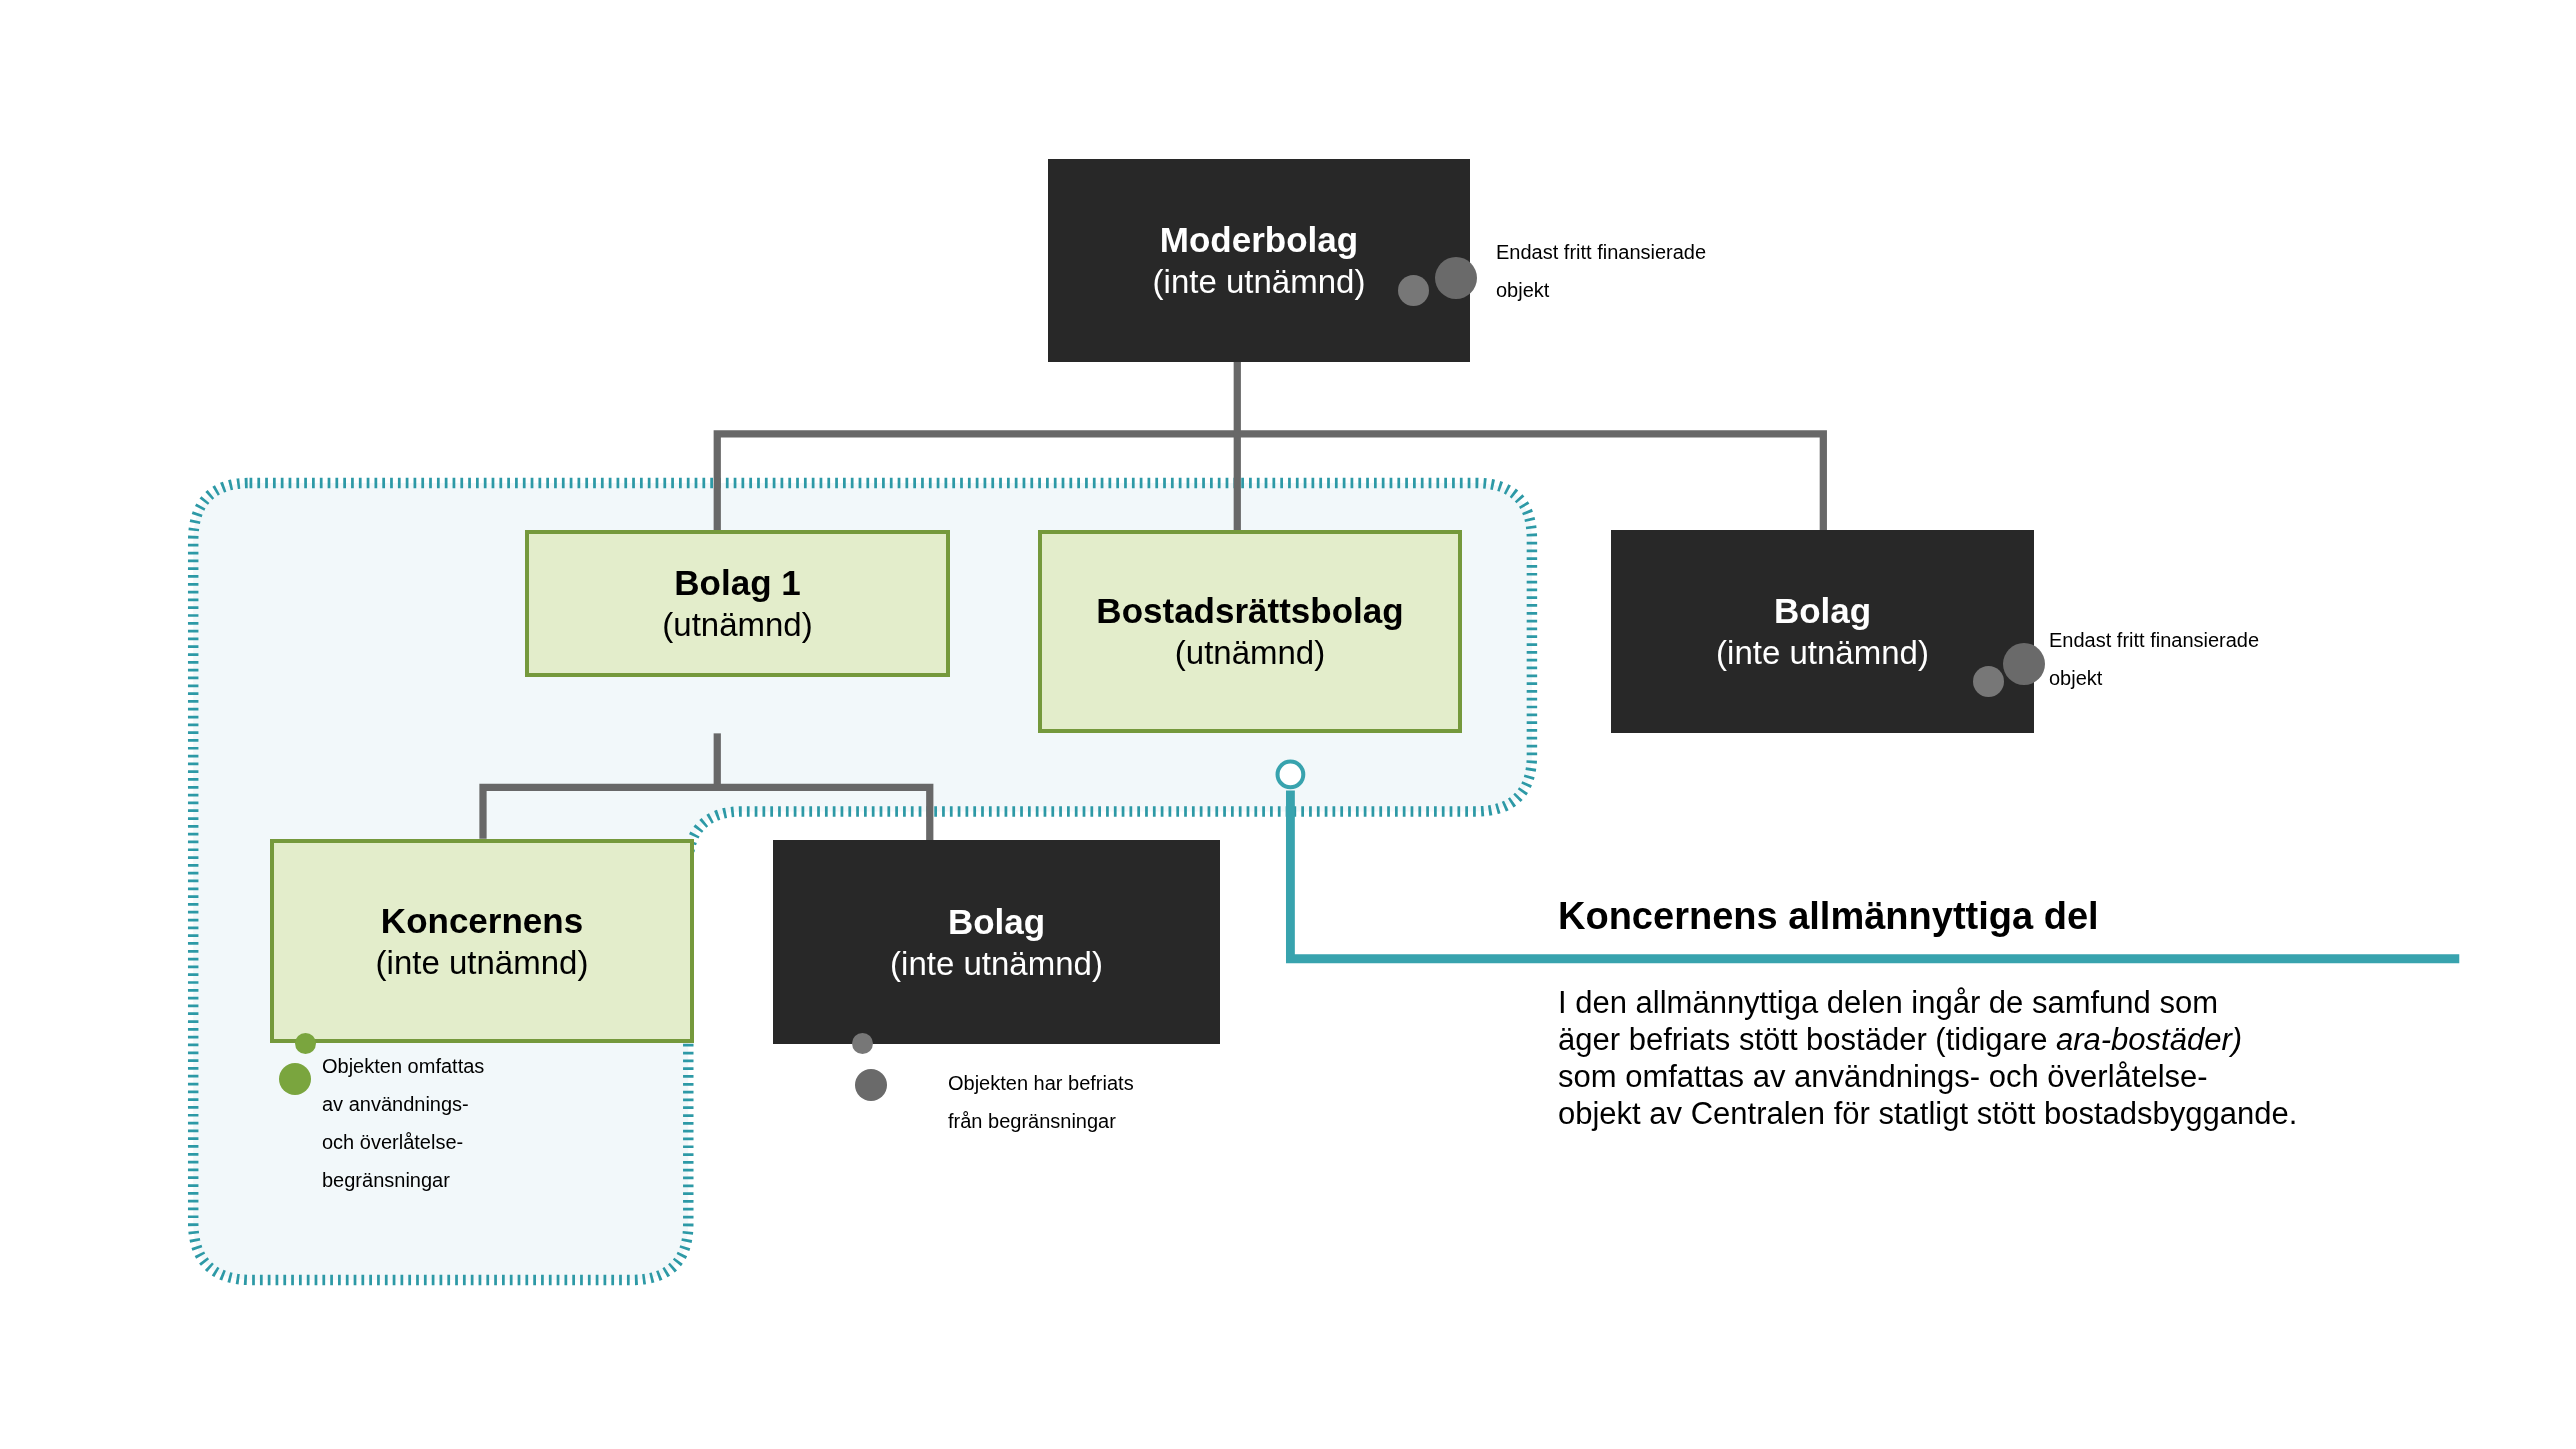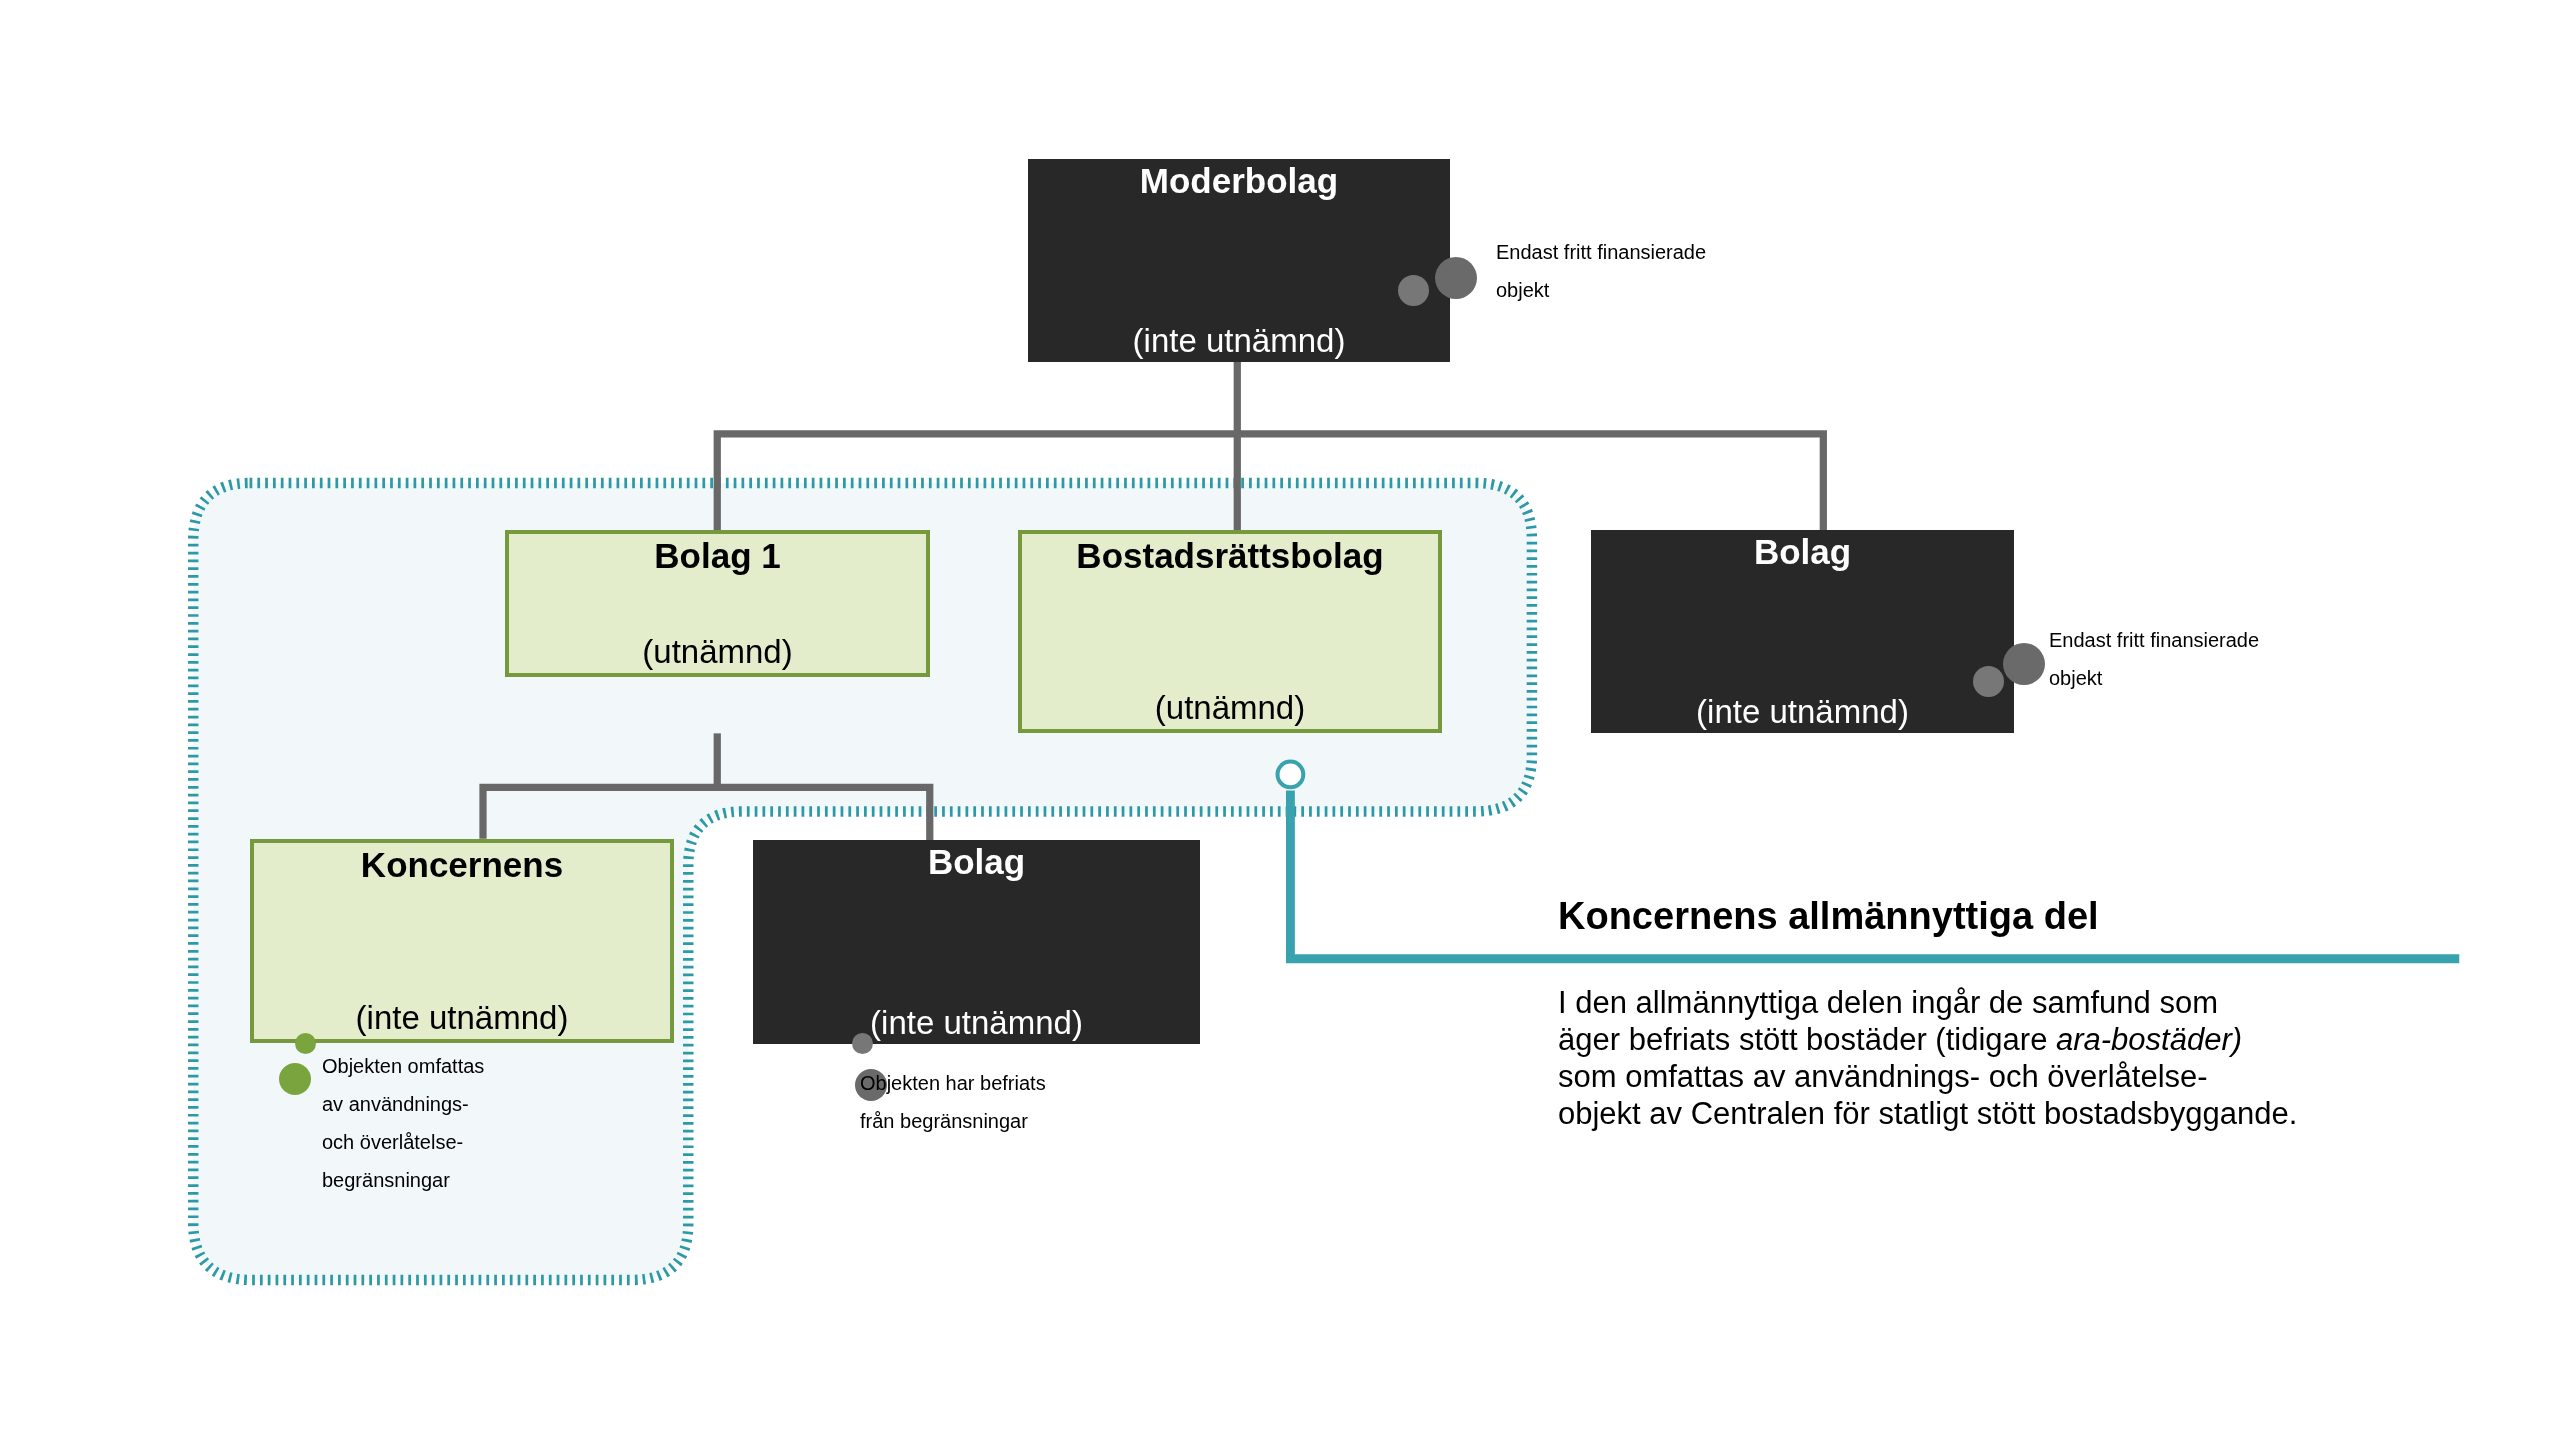--- a/index.html
+++ b/index.html
@@ -38,22 +38,23 @@
     stroke: var(--teal, #38a3ae);
     stroke-width: 5;
   }
 
   .box {
     position: absolute;
     box-sizing: border-box;
     display: flex;
     flex-direction: column;
     align-items: center;
-    justify-content: space-between;
+    justify-content: center;
     text-align: center;
+    margin-left: 20px;
   }
   .box-dark {
     background: var(--box-dark, #282828);
     color: var(--box-dark-text, #ffffff);
   }
   .box-green {
     background: var(--box-green-bg, #e3edcb);
     border: 4px solid var(--box-green-border, #75993c);
     color: var(--text-dark, #000000);
   }
@@ -152,21 +153,21 @@
   <div class="dot dot-gray-large" style="left:855px;top:1069px;width:32px;height:32px"></div>
 
   <div class="note" style="left:1496px;top:233px">Endast fritt finansierade
 objekt</div>
   <div class="note" style="left:2049px;top:621px">Endast fritt finansierade
 objekt</div>
   <div class="note" style="left:322px;top:1047px">Objekten omfattas
 av användnings-
 och överlåtelse-
 begränsningar</div>
-  <div class="note" style="left:860px;top:1064px">Objekten har befriats
+  <div class="note" style="left:948px;top:1064px">Objekten har befriats
 från begränsningar</div>
 
   <div class="legend-heading" style="left:1558px;top:895px">Koncernens allmännyttiga del</div>
 
   <div class="legend-para" style="left:1558px;top:984px">
     <div class="para-line"><span>I den allmännyttiga delen ingår de samfund som</span></div>
     <div class="para-line"><span>äger befriats stött bostäder (tidigare </span><span class="it">ara-bostäder)</span></div>
     <div class="para-line"><span>som omfattas av användnings- och överlåtelse-</span></div>
     <div class="para-line"><span>objekt av Centralen för statligt stött bostadsbyggande.</span></div>
   </div>

